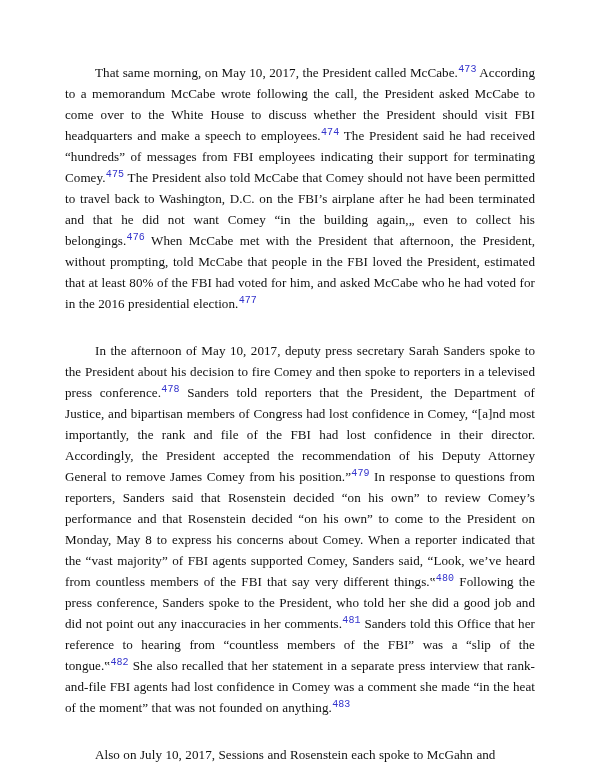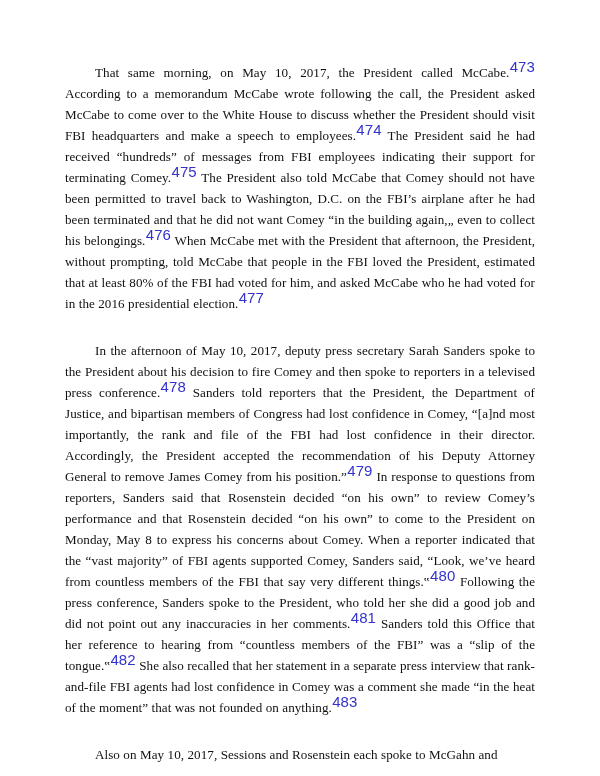--- a/index.html
+++ b/index.html
@@ -41,34 +41,34 @@
     letter-spacing: 0.05px;
     word-spacing: 0.1px;
     color: #101010;
     hyphens: none;
   }
   p.para + p.para {
     margin-top: 26px;
   }
   sup.fn {
     color: #3333cc;
-    font-size: 15px;
+    font-size: 10px;
     line-height: 0;
     vertical-align: 5.5px;
     letter-spacing: 0.1px;
     padding-left: 0.3px;
-    font-family: Liberation Sans, sans-serif;
+    font-family: Liberation Mono, monospace;
   }
   
   p.para.partial {
     text-align: left;
   }
 </style>
 </head>
 <body>
 
 <div id="page" style="background: rgb(255, 255, 255);">
   <div id="text-column" style="color: rgb(16, 16, 16);">
       <p class="para"><span>That same morning, on May 10, 2017, the President called McCabe.</span><sup class="fn" style="color: rgb(51, 51, 204);">473</sup><span> According to a memorandum McCabe wrote following the call, the President asked McCabe to come over to the White House to discuss whether the President should visit FBI headquarters and make a speech to employees.</span><sup class="fn" style="color: rgb(51, 51, 204);">474</sup><span> The President said he had received “hundreds” of messages from FBI employees indicating their support for terminating Comey.</span><sup class="fn" style="color: rgb(51, 51, 204);">475</sup><span> The President also told McCabe that Comey should not have been permitted to travel back to Washington, D.C. on the FBI’s airplane after he had been terminated and that he did not want Comey “in the building again,„ even to collect his belongings.</span><sup class="fn" style="color: rgb(51, 51, 204);">476</sup><span> When McCabe met with the President that afternoon, the President, without prompting, told McCabe that people in the FBI loved the President, estimated that at least 80% of the FBI had voted for him, and asked McCabe who he had voted for in the 2016 presidential election.</span><sup class="fn" style="color: rgb(51, 51, 204);">477</sup></p>
       <p class="para"><span>In the afternoon of May 10, 2017, deputy press secretary Sarah Sanders spoke to the President about his decision to fire Comey and then spoke to reporters in a televised press conference.</span><sup class="fn" style="color: rgb(51, 51, 204);">478</sup><span> Sanders told reporters that the President, the Department of Justice, and bipartisan members of Congress had lost confidence in Comey, “[a]nd most importantly, the rank and file of the FBI had lost confidence in their director. Accordingly, the President accepted the recommendation of his Deputy Attorney General to remove James Comey from his position.”</span><sup class="fn" style="color: rgb(51, 51, 204);">479</sup><span> In response to questions from reporters, Sanders said that Rosenstein decided “on his own” to review Comey’s performance and that Rosenstein decided “on his own” to come to the President on Monday, May 8 to express his concerns about Comey. When a reporter indicated that the “vast majority” of FBI agents supported Comey, Sanders said, “Look, we’ve heard from countless members of the FBI that say very different things.‟</span><sup class="fn" style="color: rgb(51, 51, 204);">480</sup><span> Following the press conference, Sanders spoke to the President, who told her she did a good job and did not point out any inaccuracies in her comments.</span><sup class="fn" style="color: rgb(51, 51, 204);">481</sup><span> Sanders told this Office that her reference to hearing from “countless members of the FBI” was a “slip of the tongue.‟</span><sup class="fn" style="color: rgb(51, 51, 204);">482</sup><span> She also recalled that her statement in a separate press interview that rank-and-file FBI agents had lost confidence in Comey was a comment she made “in the heat of the moment” that was not founded on anything.</span><sup class="fn" style="color: rgb(51, 51, 204);">483</sup></p>
-      <p class="para partial"><span>Also on May 10, 2017, Sessions and Rosenstein each spoke to McGahn and</span></p>
+      <p class="para partial"><span>Also on July 10, 2017, Sessions and Rosenstein each spoke to McGahn and</span></p>
     </div>
 </div>
 
 </body></html>

